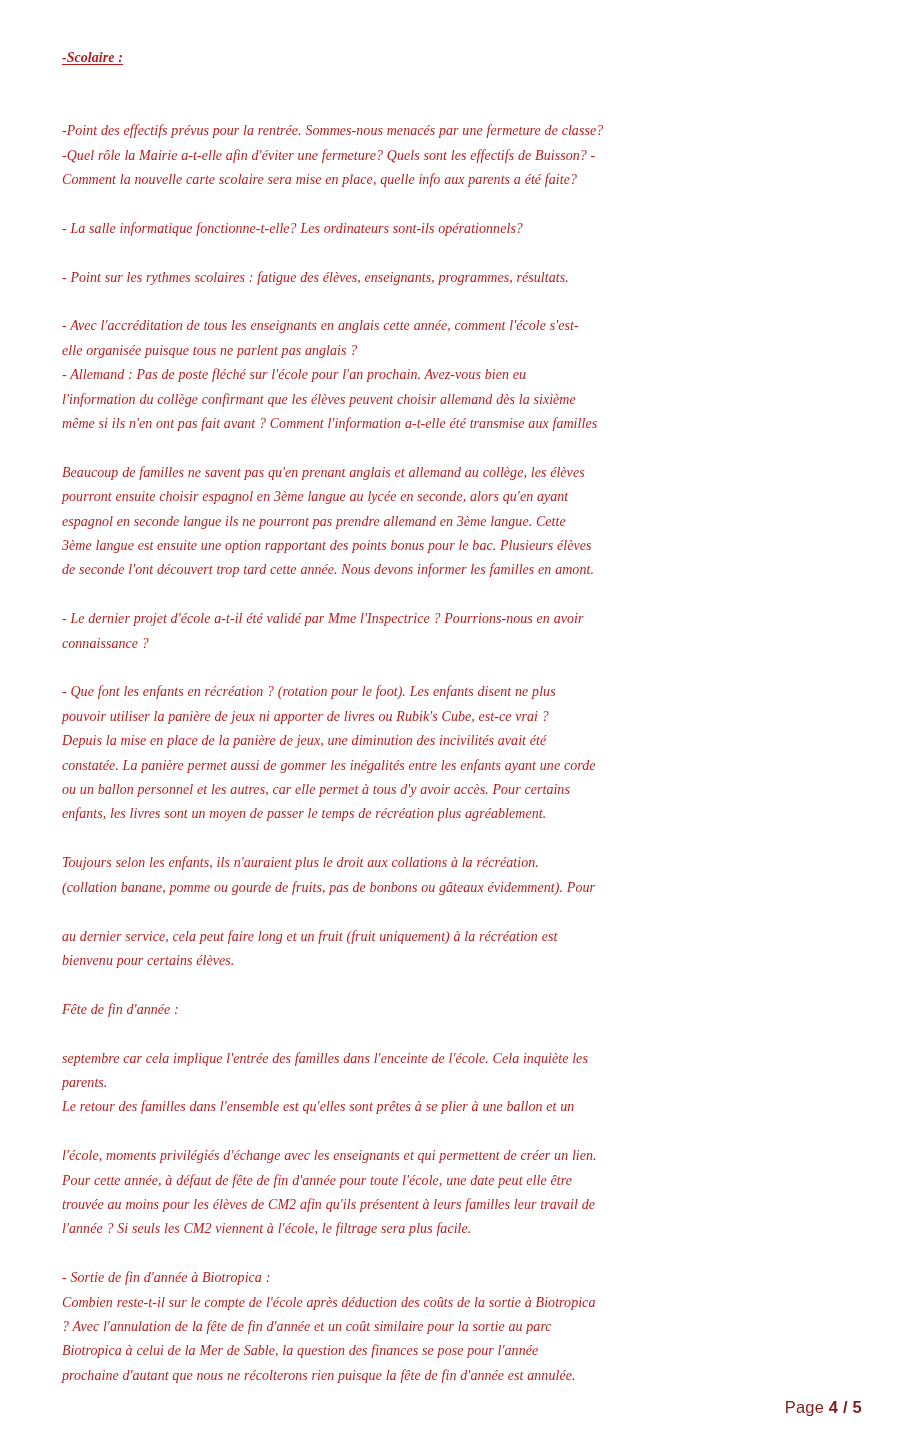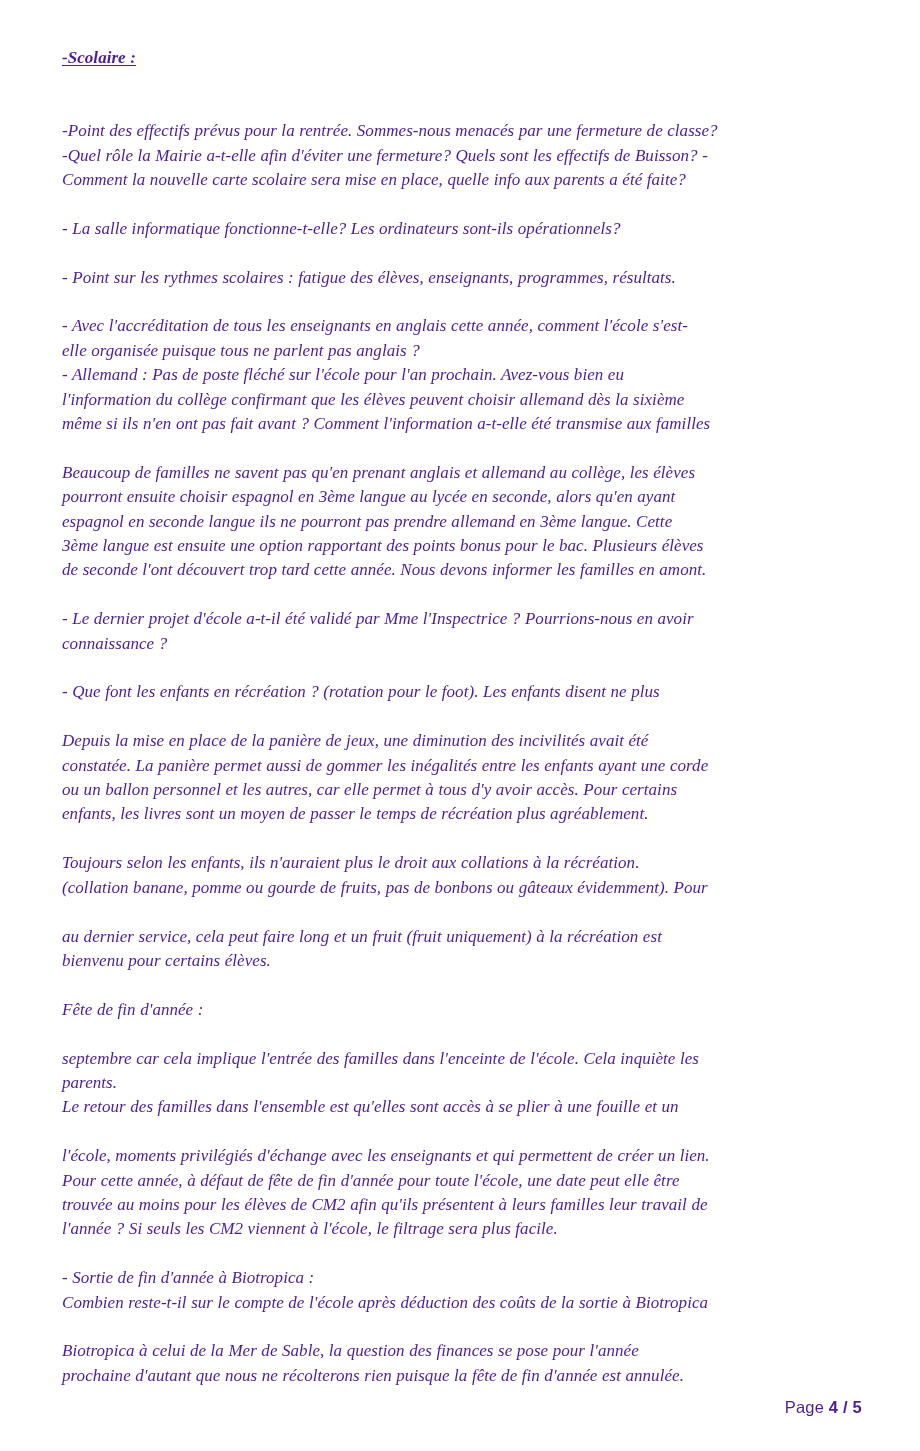--- a/index.html
+++ b/index.html
@@ -21,23 +21,23 @@
     background: #ffffff;
     box-sizing: border-box;
   }
   .content {
     position: absolute;
     left: 62px;
     top: 46px;
     width: 800px;
   }
   .doc-text {
-    color: #4c1d95;
+    color: #b91c1c;
     font-style: italic;
-    font-size: 17px;
+    font-size: 14px;
     line-height: 24.4px;
     letter-spacing: 0.05px;
     word-spacing: 0.2px;
   }
   .section-heading {
     font-weight: bold;
     text-decoration: underline;
     text-underline-offset: 2px;
     display: block;
     margin: 0;
@@ -52,21 +52,21 @@
     margin: 0;
     padding: 0;
   }
   .gap-lg { height: 24.4px; }
   .footer {
     position: absolute;
     right: 58px;
     bottom: 34px;
     font-family: "Liberation Sans", "DejaVu Sans", sans-serif;
     font-size: 16.5px;
-    color: #4c1d95;
+    color: #7f1d1d;
     letter-spacing: 0.2px;
     white-space: nowrap;
   }
   .footer b { font-weight: bold; }
 </style>
 </head>
 <body>
 
 <div class="page">
 
@@ -115,21 +115,21 @@
 
     <p class="para">
       <span>- Le dernier projet d'école a-t-il été validé par Mme l'Inspectrice ? Pourrions-nous en avoir</span><br>
       <span>connaissance ?</span>
     </p>
 
     <div class="gap-lg"></div>
 
     <p class="para">
       <span>- Que font les enfants en récréation ? (rotation pour le foot). Les enfants disent ne plus</span><br>
-      <br>
+      <span>pouvoir utiliser la panière de jeux ni apporter de livres ou Rubik's Cube, est-ce vrai ?</span><br>
       <span>Depuis la mise en place de la panière de jeux, une diminution des incivilités avait été</span><br>
       <span>constatée. La panière permet aussi de gommer les inégalités entre les enfants ayant une corde</span><br>
       <span>ou un ballon personnel et les autres, car elle permet à tous d'y avoir accès. Pour certains</span><br>
       <span>enfants, les livres sont un moyen de passer le temps de récréation plus agréablement.</span>
     </p>
 
     <div class="gap-lg"></div>
 
     <p class="para">
       <span>Toujours selon les enfants, ils n'auraient plus le droit aux collations à la récréation.</span><br>
@@ -139,34 +139,34 @@
       <span>bienvenu pour certains élèves.</span>
     </p>
 
     <div class="gap-lg"></div>
 
     <div class="sub-heading">Fête de fin d'année :</div>
     <p class="para">
       <br>
       <span>septembre car cela implique l'entrée des familles dans l'enceinte de l'école. Cela inquiète les</span><br>
       <span>parents.</span><br>
-      <span>Le retour des familles dans l'ensemble est qu'elles sont accès à se plier à une fouille et un</span><br>
+      <span>Le retour des familles dans l'ensemble est qu'elles sont prêtes à se plier à une ballon et un</span><br>
       <br>
       <span>l'école, moments privilégiés d'échange avec les enseignants et qui permettent de créer un lien.</span><br>
       <span>Pour cette année, à défaut de fête de fin d'année pour toute l'école, une date peut elle être</span><br>
       <span>trouvée au moins pour les élèves de CM2 afin qu'ils présentent à leurs familles leur travail de</span><br>
       <span>l'année ? Si seuls les CM2 viennent à l'école, le filtrage sera plus facile.</span>
     </p>
 
     <div class="gap-lg"></div>
 
     <div class="sub-heading">- Sortie de fin d'année à Biotropica :</div>
     <p class="para">
       <span>Combien reste-t-il sur le compte de l'école après déduction des coûts de la sortie à Biotropica</span><br>
-      <br>
+      <span>? Avec l'annulation de la fête de fin d'année et un coût similaire pour la sortie au parc</span><br>
       <span>Biotropica à celui de la Mer de Sable, la question des finances se pose pour l'année</span><br>
       <span>prochaine d'autant que nous ne récolterons rien puisque la fête de fin d'année est annulée.</span>
     </p>
 
   </div>
 
   <div class="footer">
     <span>Page</span>
     <b>4</b>
     <b>/</b>

